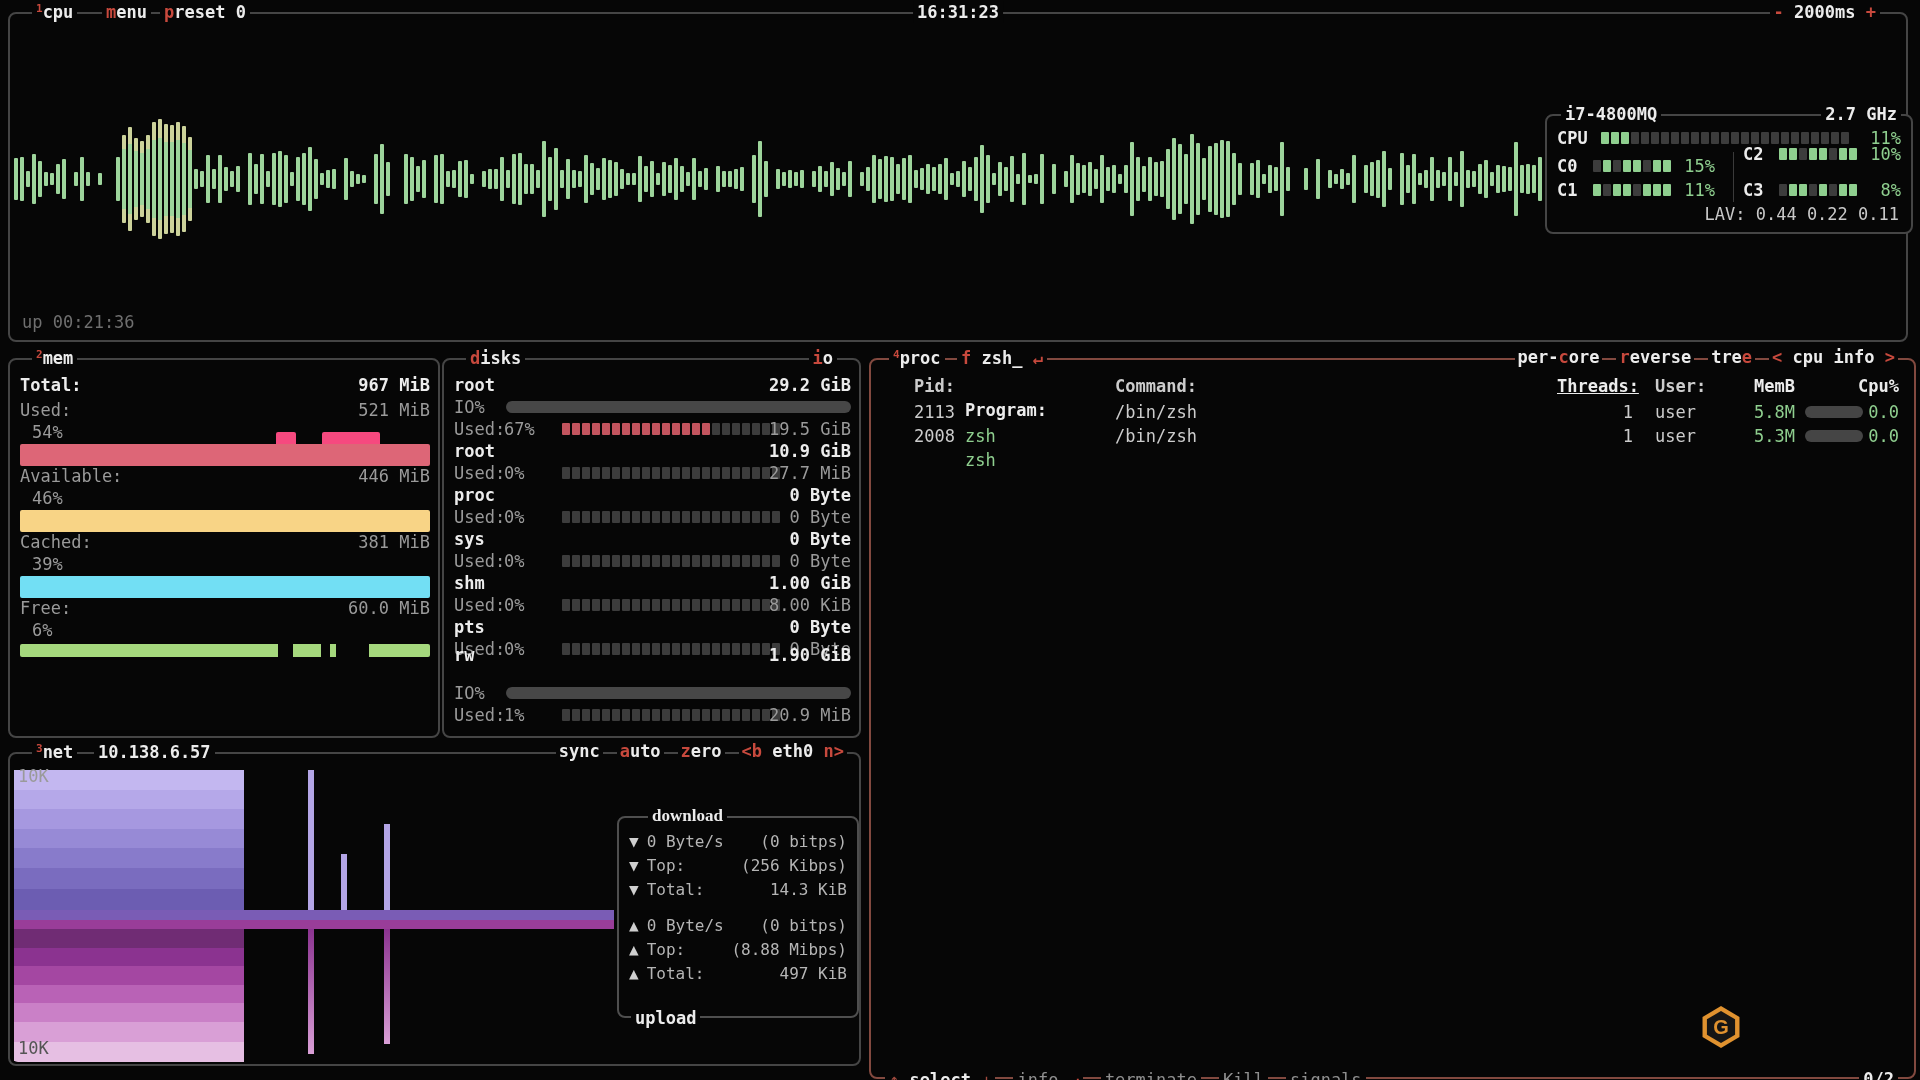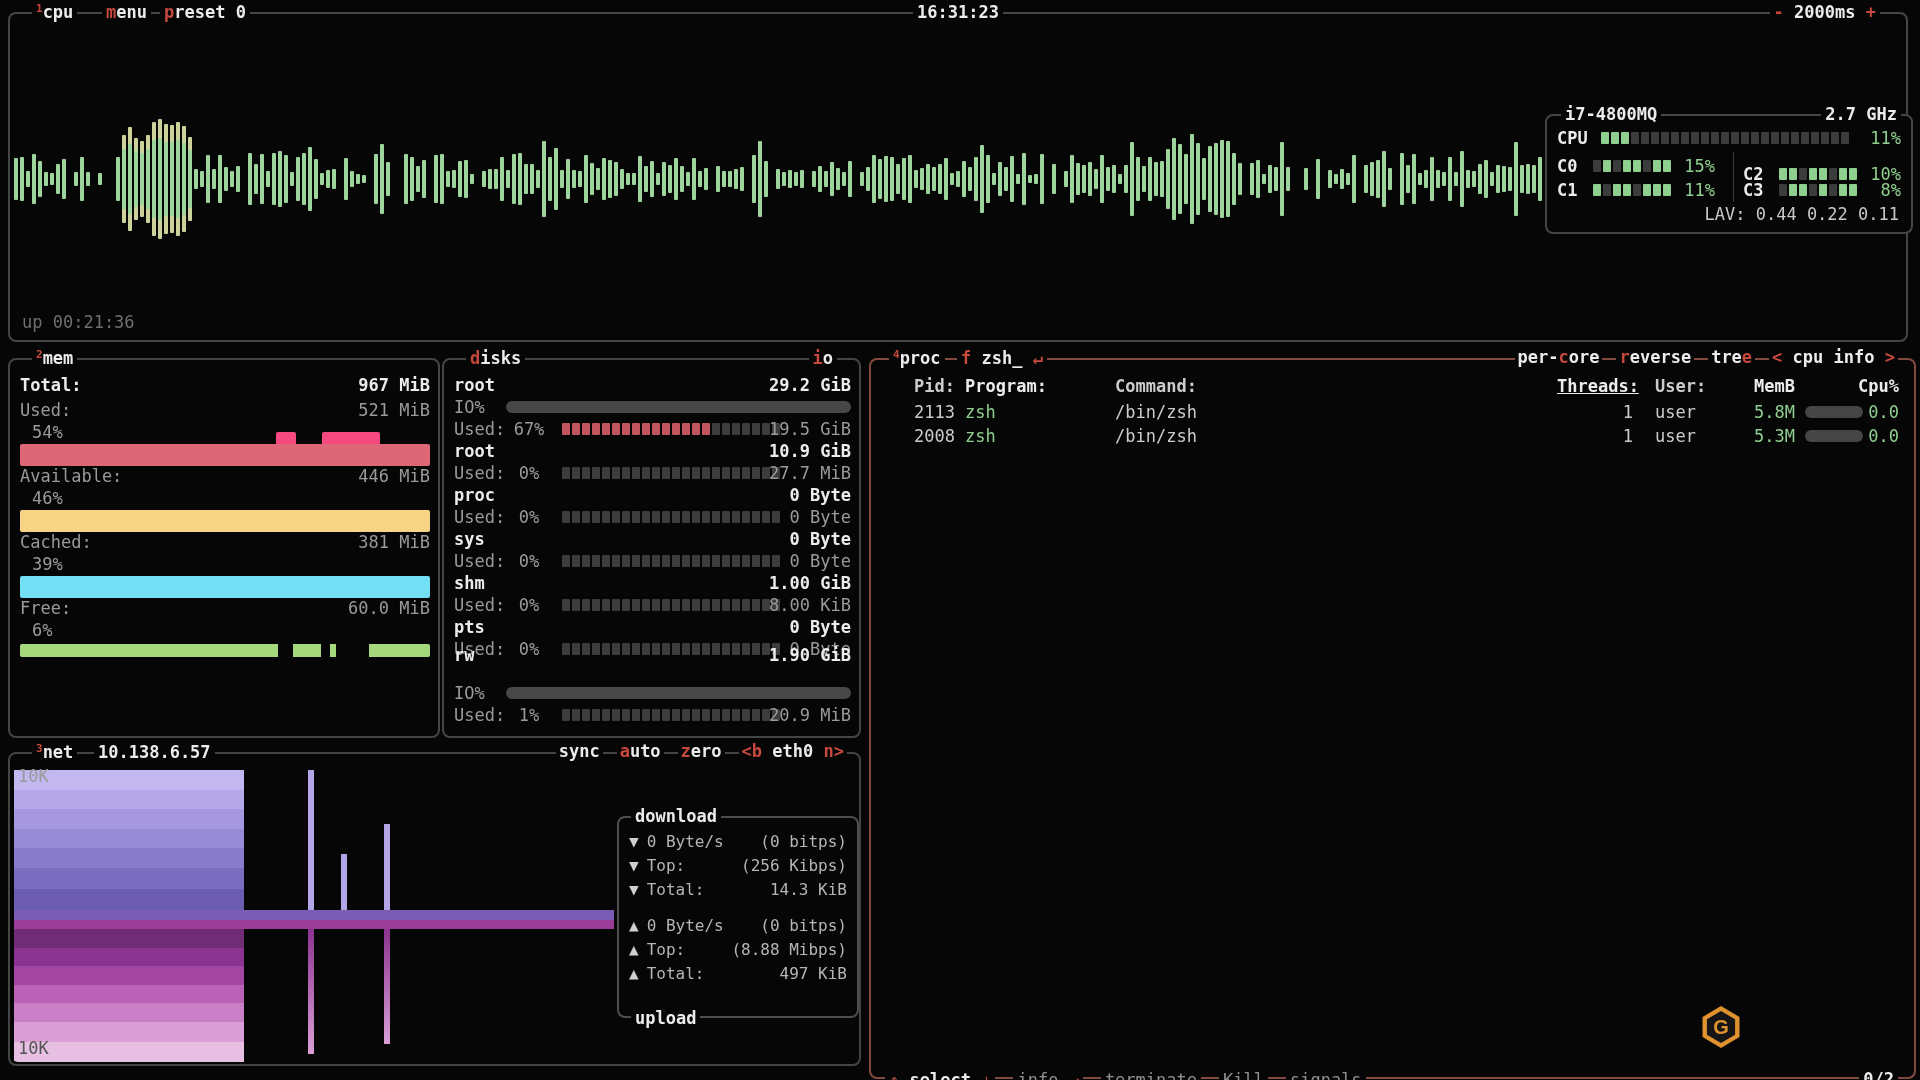--- a/index.html
+++ b/index.html
@@ -31,37 +31,37 @@
   
   .mem-sec{position:absolute;left:10px;right:8px;height:66px;}
   .mem-sec .lbl{position:absolute;left:0;top:0;}
   .mem-sec .val{position:absolute;right:0;top:0;}
   .mem-sec .pct{position:absolute;left:12px;top:22px;}
   .membar{position:absolute;left:0;right:0;top:44px;border-radius:2px;}
   .memspike{position:absolute;height:12px;top:32px;border-radius:2px 2px 0 0;}
   
   .drow{position:absolute;left:10px;right:8px;height:22px;line-height:22px;}
   .drow .rval{position:absolute;right:0;top:0;}
-  .drow .dpct{position:absolute;left:50px;width:50px;text-align:center;}
+  .drow .dpct{position:absolute;left:50px;width:50px;text-align:left;}
   .drow .iobar{position:absolute;left:52px;right:0;top:5px;height:12px;background:#474747;border-radius:6px;}
   .drow .mblocks{left:108px;top:5px;}
   
   #net-graph{position:absolute;inset:2px;overflow:hidden;border-radius:6px;}
   .ng{position:absolute;}
   
   #net-panel{position:absolute;left:607px;top:62px;width:238px;height:198px;border:2px solid #4e4e4e;
              border-radius:8px;background:#060606;z-index:4;}
   .nrow{position:absolute;left:10px;right:10px;height:24px;line-height:24px;font-size:16px;color:#b5b5b5;}
   .nrow .nval{position:absolute;right:0;top:0;}
   .nrow .arr{color:#cfcfcf;margin-right:8px;}
   
   #proc-box{border-color:#82493f;}
   .prow{position:absolute;left:2px;right:2px;height:24px;line-height:24px;}
   .c-pid{position:absolute;left:34px;width:48px;text-align:right;color:#cccccc;}
-  .c-prog{position:absolute;left:92px;}
+  .c-prog{position:absolute;left:92px;margin-top:24px;}
   .c-cmd{position:absolute;left:242px;color:#cccccc;}
   .c-thr{position:absolute;left:690px;width:70px;text-align:right;color:#cccccc;}
   .c-thrh{position:absolute;left:684px;width:82px;text-align:left;text-decoration:underline;}
   .c-user{position:absolute;left:782px;color:#cccccc;}
   .c-mem{position:absolute;left:860px;width:62px;text-align:right;}
   .c-bar{position:absolute;left:932px;width:58px;top:6px;height:12px;background:#454545;border-radius:6px;}
   .c-cpu{position:absolute;left:984px;width:42px;text-align:right;}
   .pfooter{position:absolute;left:14px;bottom:-13px;display:flex;gap:18px;z-index:6;}
   .pfooter>span{background:#060606;padding:0 4px;color:#8f8f8f;white-space:pre;}
   
@@ -361,21 +361,21 @@
           <div class="abs" style="top: 40px; left: 10px; width: 158px; height: 20px;"><span class="bold">C0</span><div class="mblocks" style="left:36px;top:4px;">
               <i class=""></i>
               <i class="on-green"></i>
               <i class=""></i>
               <i class="on-green"></i>
               <i class="on-green"></i>
               <i class=""></i>
               <i class="on-green"></i>
               <i class="on-green"></i>
             </div><span class="green abs" style="right:0;top:0;">15%</span></div>
-          <div class="abs" style="top: 48px; left: 196px; width: 158px; height: 20px;"><span class="bold">C2</span><div class="mblocks" style="left:36px;top:4px;">
+          <div class="abs" style="top: 28px; left: 196px; width: 158px; height: 20px;"><span class="bold">C2</span><div class="mblocks" style="left:36px;top:4px;">
               <i class="on-green"></i>
               <i class="on-green"></i>
               <i class=""></i>
               <i class="on-green"></i>
               <i class="on-green"></i>
               <i class=""></i>
               <i class="on-green"></i>
               <i class="on-green"></i>
             </div><span class="green abs" style="right:0;top:0;">10%</span></div>
           <div class="abs" style="top: 64px; left: 10px; width: 158px; height: 20px;"><span class="bold">C1</span><div class="mblocks" style="left:36px;top:4px;">
@@ -645,21 +645,21 @@
       <div class="ng" style="left:296px;top:14px;width:6px;height:140px;background:#b3a5e6;"></div>
       <div class="ng" style="left:296px;top:173px;width:6px;height:125px;background:linear-gradient(180deg,#8b3390,#d99fd6);"></div>
       <div class="ng" style="left:329px;top:98px;width:6px;height:56px;background:#b3a5e6;"></div>
       <div class="ng" style="left:372px;top:68px;width:6px;height:86px;background:#b3a5e6;"></div>
       <div class="ng" style="left:372px;top:173px;width:6px;height:115px;background:linear-gradient(180deg,#8b3390,#d99fd6);"></div>
       <span class="ng gray" style="left:6px;top:10px;z-index:3;">10K</span>
       <span class="ng" style="left:6px;bottom:4px;z-index:3;color:#555;">10K</span>
     </div>
 
     <div id="net-panel">
-      <span class="btitle" style="left:12px;">download</span>
+      <span class="btitle" style="left:29px;font-family:Liberation Serif, serif;">download</span>
       <span class="btitle" style="left:12px;top:auto;bottom:-13px;">upload</span>
       <div id="net-panel-rows">
           <div class="nrow" style="top: 12px;"><span class="arr">▼</span><span>0 Byte/s</span><span class="nval">(0 bitps)</span></div>
           <div class="nrow" style="top: 36px;"><span class="arr">▼</span><span>Top:</span><span class="nval">(256 Kibps)</span></div>
           <div class="nrow" style="top: 60px;"><span class="arr">▼</span><span>Total:</span><span class="nval">14.3 KiB</span></div>
           <div class="nrow" style="top: 96px;"><span class="arr">▲</span><span>0 Byte/s</span><span class="nval">(0 bitps)</span></div>
           <div class="nrow" style="top: 120px;"><span class="arr">▲</span><span>Top:</span><span class="nval">(8.88 Mibps)</span></div>
           <div class="nrow" style="top: 144px;"><span class="arr">▲</span><span>Total:</span><span class="nval">497 KiB</span></div>
         </div>
     </div>

